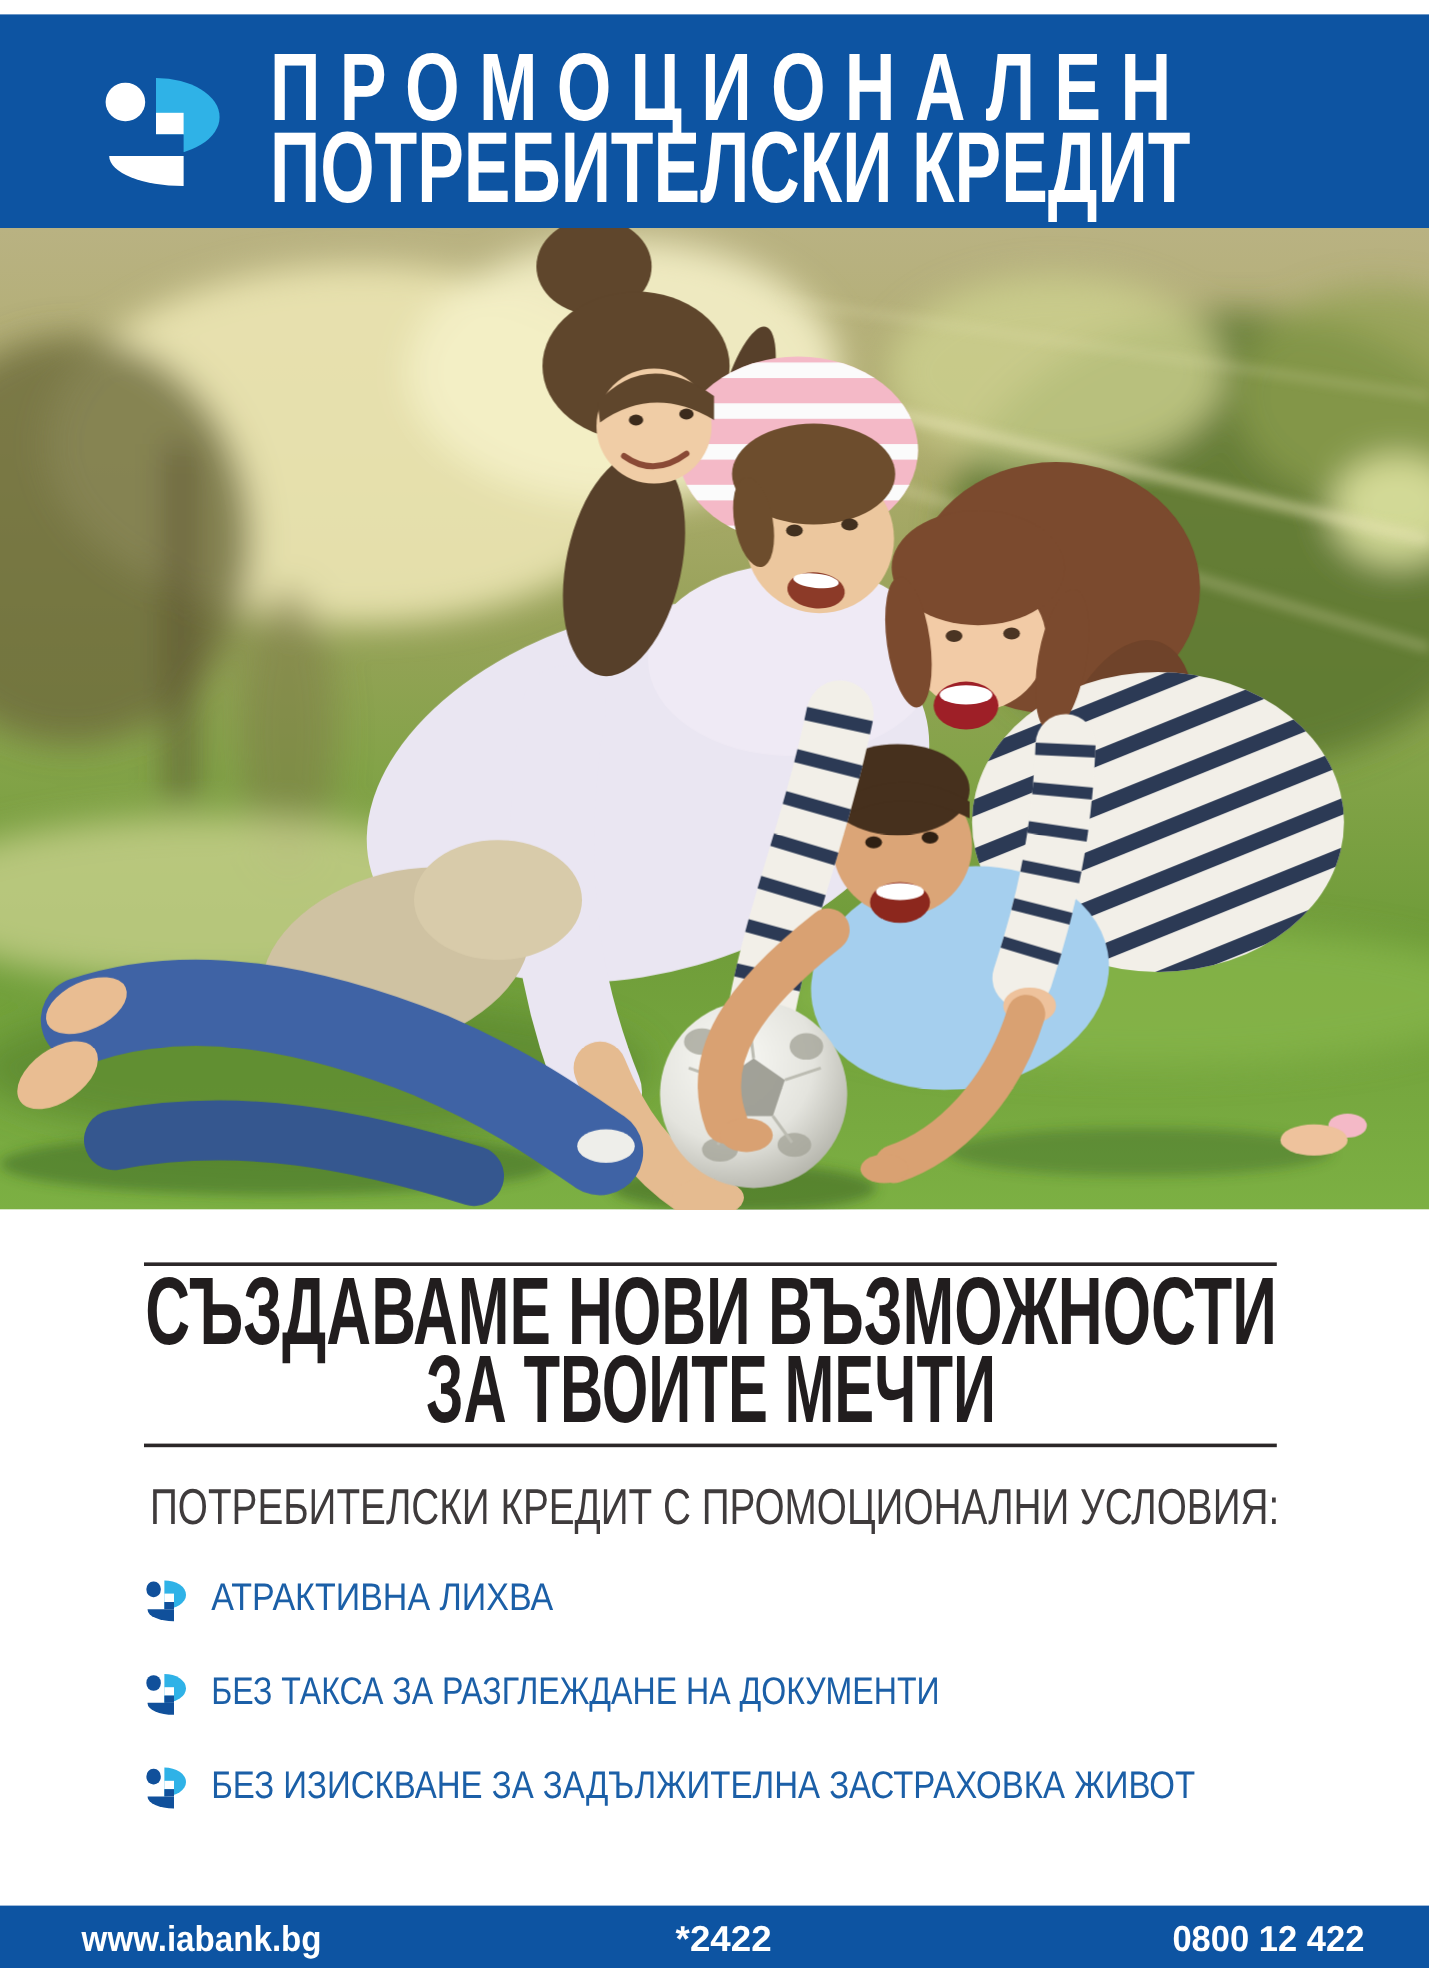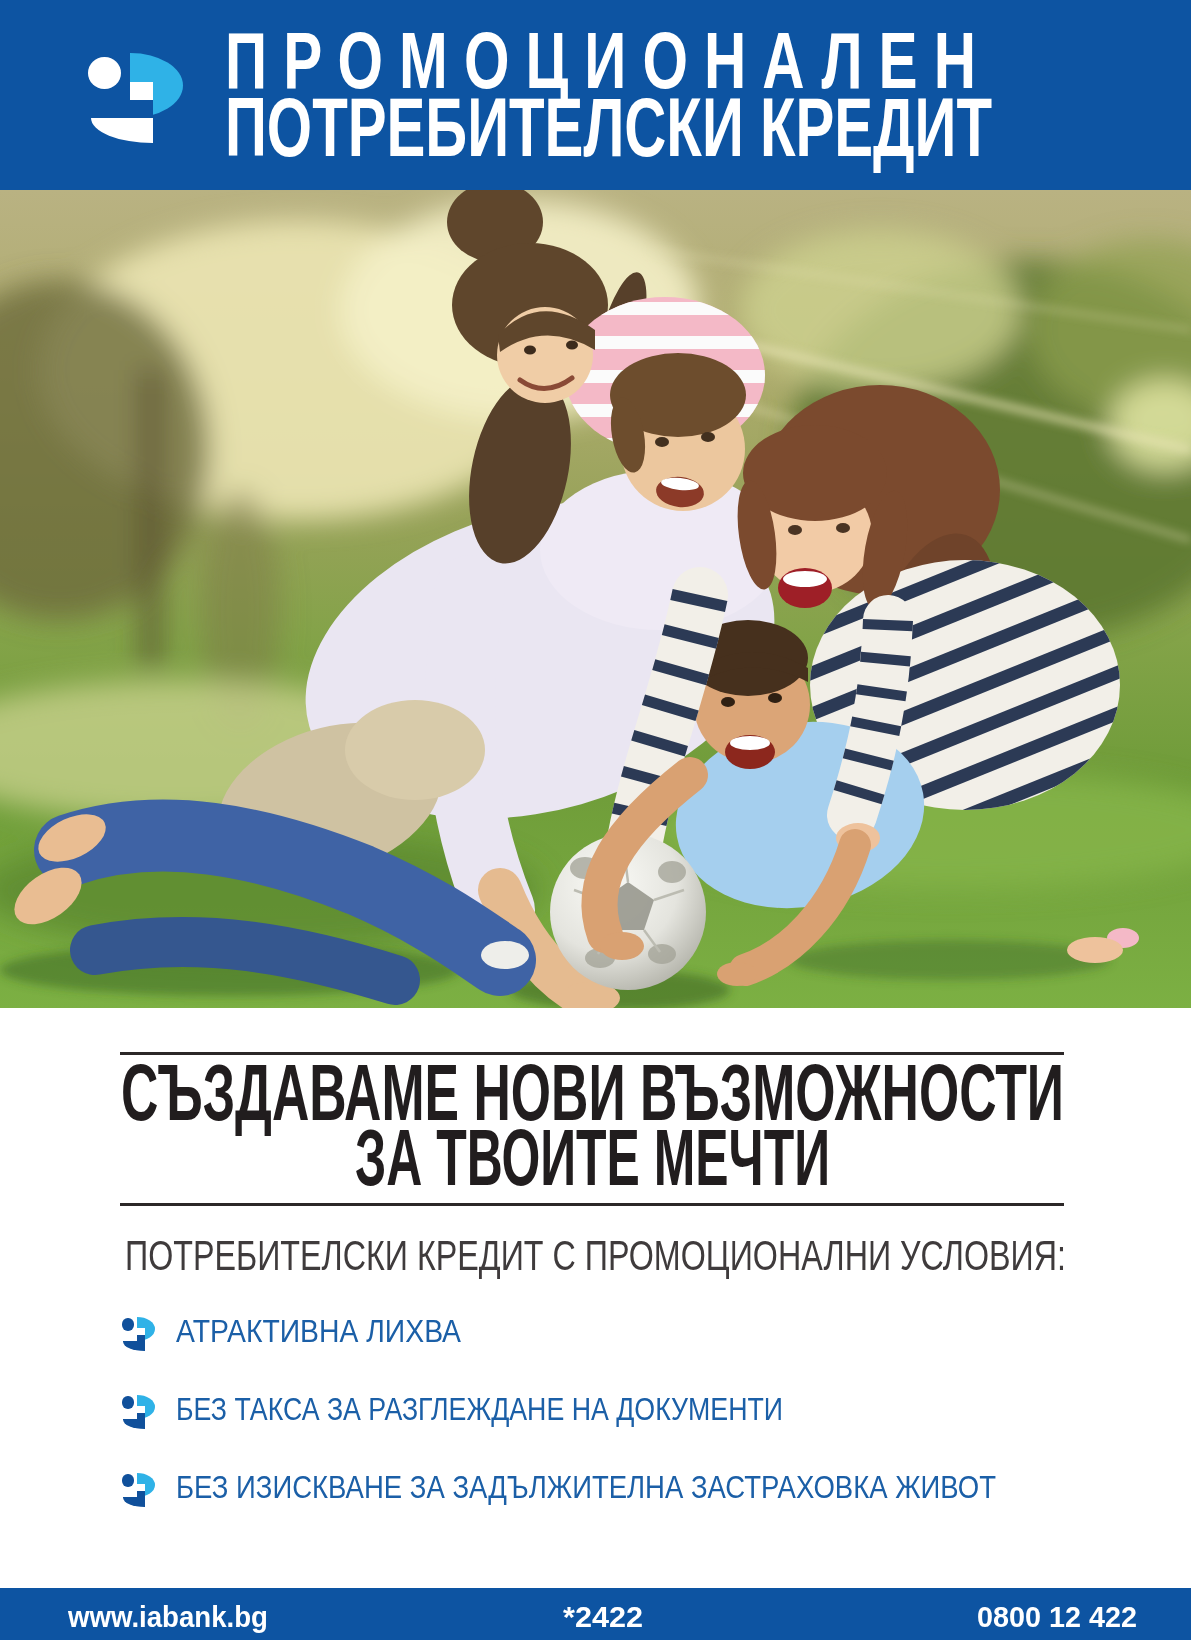--- a/index.html
+++ b/index.html
@@ -23,21 +23,21 @@
   .em-d{left:45%;top:0;width:56%;height:72%;background:var(--cy);border-radius:0 100% 100% 0 / 0 50% 50% 0}
   .em-w{left:45%;top:32%;width:24%;height:20%;background:var(--wsq)}
   .em-k{left:45%;top:52%;width:24%;height:20%;background:var(--dsq)}
   .em-b{left:3%;top:72%;width:66%;height:28%;background:var(--main);border-radius:0 0 0 100%}
   .emblem-header{--main:#ffffff;--cy:#2FB2E7;--wsq:#ffffff;--dsq:#0D54A2}
   .emblem-bullet{--main:#10509B;--cy:#2FB2E7;--wsq:#ffffff;--dsq:#10509B}
 </style>
 </head>
 <body>
 
-<div class="abs band" style="top:0;height:190px">
+<div class="abs band" style="top:12px;height:190px">
   <div class="emblem emblem-header" style="left:88px;top:53px;width:94px;height:90px">
     <i class="em-c"></i>
     <i class="em-d"></i>
     <i class="em-w"></i>
     <i class="em-k"></i>
     <i class="em-b"></i>
   </div>
   <span class="fitline hdr-line" style="left: 225px; top: 21px; font-size: 80px; letter-spacing: 22px; transform: scaleX(0.731271);">ПРОМОЦИОНАЛЕН</span>
   <span class="fitline hdr-line" style="left: 225px; top: 85px; font-size: 84px; transform: scaleX(0.693108);">ПОТРЕБИТЕЛСКИ КРЕДИТ</span>
 </div>

